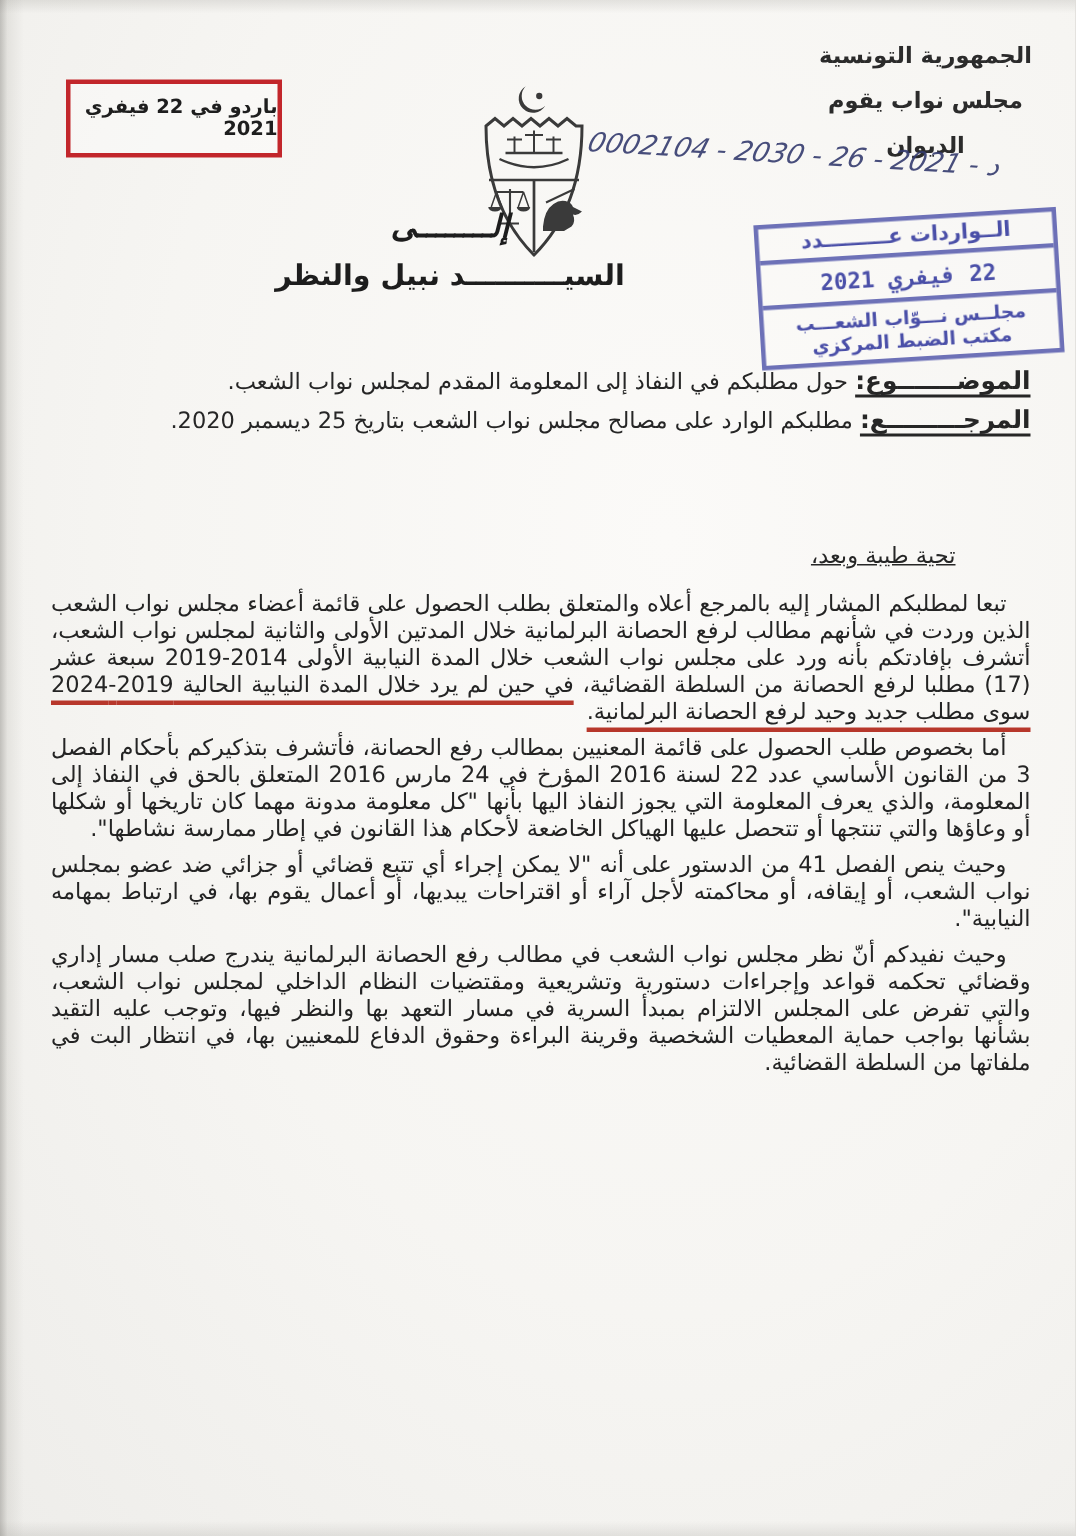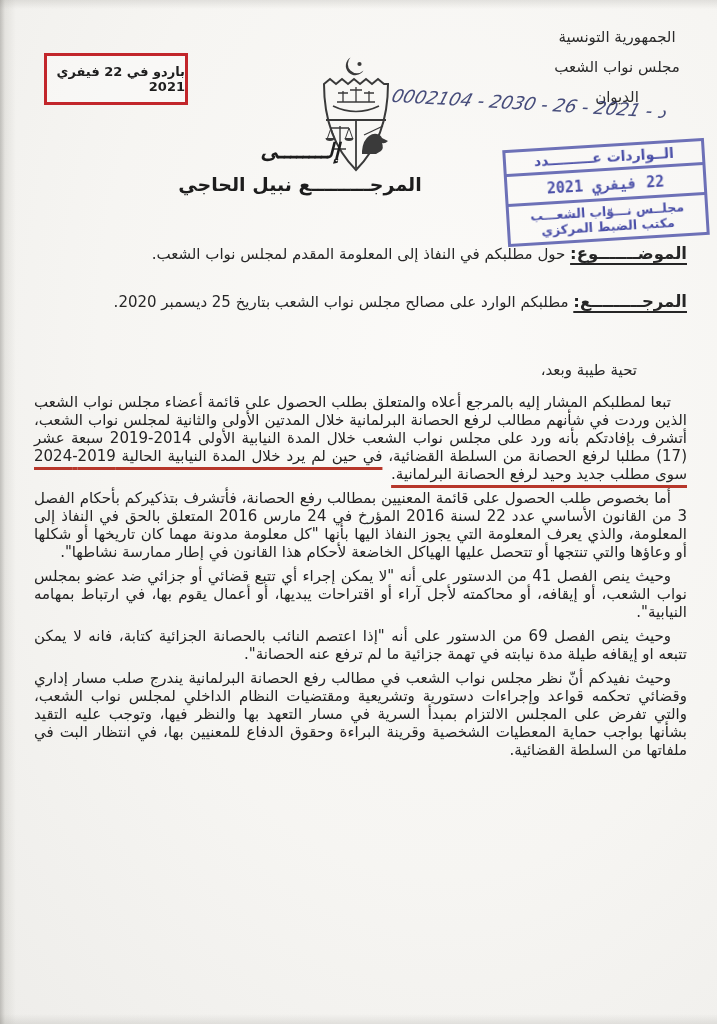--- a/index.html
+++ b/index.html
@@ -9,21 +9,21 @@
       linear-gradient(90deg, rgba(110,108,102,.38) 0px, rgba(170,168,160,.20) 5px, rgba(255,255,255,0) 16px),
       linear-gradient(180deg, rgba(150,148,142,.22) 0px, rgba(255,255,255,0) 9px),
       linear-gradient(0deg, rgba(140,138,132,.18) 0px, rgba(255,255,255,0) 10px),
       radial-gradient(ellipse at 62% 35%, #fbfaf8 0%, #f6f5f2 55%, #eeedea 100%);
     font-family:"DejaVu Sans", sans-serif;
     color:#262626;
     direction:rtl;
   }
   
   .header-right{position:absolute;top:22px;right:20px;width:160px;text-align:center;
-    font-weight:normal;font-size:15px;line-height:30px;color:#2b2b2b;}
+    font-weight:bold;font-size:15px;line-height:30px;color:#2b2b2b;}
   .date-box{position:absolute;top:53px;left:44px;width:138px;height:46px;
     border:3px solid #c2262b;display:flex;align-items:center;justify-content:flex-end;
     font-weight:bold;font-size:13px;color:#1e1e1e;background:rgba(255,255,255,.35);}
   .emblem{position:absolute;top:54px;left:317px;}
   .handwriting{position:absolute;top:94px;left:392px;width:312px;direction:ltr;text-align:left;
     font-style:italic;font-size:18px;letter-spacing:1.5px;color:#343b6e;
     transform:rotate(3.4deg) skewX(-13deg);opacity:.9;white-space:nowrap;}
   .stamp{position:absolute;top:144px;left:505px;width:196px;
     border:3px solid rgba(74,79,168,.8);color:#4a4fa8;transform:rotate(-3.5deg);
     filter:blur(.3px);background:rgba(255,255,255,.15);}
@@ -32,38 +32,38 @@
   .stamp-date{text-align:center;font-size:15px;font-weight:bold;letter-spacing:2px;padding:5px 0 4px;
     font-family:"DejaVu Sans Mono","DejaVu Sans",monospace;}
   .stamp-org{border-top:3px solid rgba(74,79,168,.8);text-align:center;font-weight:bold;
     font-size:12.5px;line-height:15px;padding:3px 2px 4px;}
   .addressee-block{position:absolute;top:139px;left:128px;width:344px;text-align:center;color:#1d1d1d;}
   .to-line{font-weight:bold;font-size:21px;font-style:italic;}
   .addressee-line{font-weight:bold;font-size:19px;margin-top:10px;}
   
   .content{position:absolute;top:241px;right:30px;left:34px;}
   .meta-line{font-size:15px;line-height:25px;}
-  .meta-line.ref{margin-top:22px;}
+  .meta-line.ref{}
   .meta-label{font-weight:bold;font-size:16.5px;
     text-decoration:underline;text-decoration-thickness:1.5px;text-underline-offset:4px;}
-  .greeting{margin:46px 50px 14px 0;font-size:15px;}
+  .greeting{margin:68px 50px 14px 0;font-size:15px;text-decoration:underline;}
   .body-par{font-size:15px;line-height:18px;text-align:justify;margin:0 0 6px;
     text-indent:16px;color:#242424;}
   .red-underline{
     text-decoration:underline;text-decoration-color:#b7372b;
     text-decoration-thickness:3px;text-underline-offset:6px;}
 </style>
 </head>
 <body>
 
 <div class="page">
 
   <div class="header-right">
     <div>الجمهورية التونسية</div>
-    <div>مجلس نواب الشعب</div>
+    <div>مجلس نواب يقوم</div>
     <div>الديوان</div>
   </div>
 
   <div class="date-box">
     <span>باردو في 22 فيفري 2021</span>
   </div>
 
   <div class="emblem">
     <svg width="78" height="126" viewBox="0 0 78 126" fill="none" stroke="#3a3a3a" stroke-width="1.6">
       <path d="M33.5 3.5 A 9.5 9.5 0 1 0 46.5 16.5 A 8 8 0 1 1 33.5 3.5 Z" fill="#3a3a3a" stroke="none"></path>
@@ -89,39 +89,38 @@
     <div class="stamp-title">الــواردات عـــــــــدد</div>
     <div class="stamp-date">22 فيفري 2021</div>
     <div class="stamp-org">
       <div>مجلــس نـــوّاب الشعـــب</div>
       <div>مكتب الضبط المركزي</div>
     </div>
   </div>
 
   <div class="addressee-block">
     <div class="to-line">إلــــــــى</div>
-    <div class="addressee-line">المرجـــــــــع نبيل الحاجي</div>
+    <div class="addressee-line">السيــــــــــد نبيل والنظر</div>
   </div>
 
   <div class="content">
     <div class="meta-line">
       <span class="meta-label">الموضـــــــوع:</span>
       <span>حول مطلبكم في النفاذ إلى المعلومة المقدم لمجلس نواب الشعب.</span>
     </div>
     <div class="meta-line ref">
       <span class="meta-label">المرجـــــــــع:</span>
       <span>مطلبكم الوارد على مصالح مجلس نواب الشعب بتاريخ 25 ديسمبر 2020.</span>
     </div>
 
     <div class="greeting">تحية طيبة وبعد،</div>
 
     <p class="body-par"><span>تبعا لمطلبكم المشار إليه بالمرجع أعلاه والمتعلق بطلب الحصول على قائمة أعضاء مجلس نواب الشعب الذين وردت في شأنهم مطالب لرفع الحصانة البرلمانية خلال المدتين الأولى والثانية لمجلس نواب الشعب، أتشرف بإفادتكم بأنه ورد على مجلس نواب الشعب خلال المدة النيابية الأولى 2014-2019 سبعة عشر (17) مطلبا لرفع الحصانة من السلطة القضائية،</span> <span class="red-underline">في حين لم يرد خلال المدة النيابية الحالية 2019-2024 سوى مطلب جديد وحيد لرفع الحصانة البرلمانية.</span></p>
 
     <p class="body-par">أما بخصوص طلب الحصول على قائمة المعنيين بمطالب رفع الحصانة، فأتشرف بتذكيركم بأحكام الفصل 3 من القانون الأساسي عدد 22 لسنة 2016 المؤرخ في 24 مارس 2016 المتعلق بالحق في النفاذ إلى المعلومة، والذي يعرف المعلومة التي يجوز النفاذ اليها بأنها "كل معلومة مدونة مهما كان تاريخها أو شكلها أو وعاؤها والتي تنتجها أو تتحصل عليها الهياكل الخاضعة لأحكام هذا القانون في إطار ممارسة نشاطها".</p>
 
     <p class="body-par">وحيث ينص الفصل 41 من الدستور على أنه "لا يمكن إجراء أي تتبع قضائي أو جزائي ضد عضو بمجلس نواب الشعب، أو إيقافه، أو محاكمته لأجل آراء أو اقتراحات يبديها، أو أعمال يقوم بها، في ارتباط بمهامه النيابية".</p>
 
-    <p class="body-par">وحيث ينص الفصل 69 من الدستور على أنه "إذا اعتصم النائب بالحصانة الجزائية كتابة، فانه لا يمكن تتبعه او إيقافه طيلة مدة نيابته في تهمة جزائية ما لم ترفع عنه الحصانة".</p>
 
     <p class="body-par">وحيث نفيدكم أنّ نظر مجلس نواب الشعب في مطالب رفع الحصانة البرلمانية يندرج صلب مسار إداري وقضائي تحكمه قواعد وإجراءات دستورية وتشريعية ومقتضيات النظام الداخلي لمجلس نواب الشعب، والتي تفرض على المجلس الالتزام بمبدأ السرية في مسار التعهد بها والنظر فيها، وتوجب عليه التقيد بشأنها بواجب حماية المعطيات الشخصية وقرينة البراءة وحقوق الدفاع للمعنيين بها، في انتظار البت في ملفاتها من السلطة القضائية.</p>
   </div>
 
 </div>
 
 </body></html>

